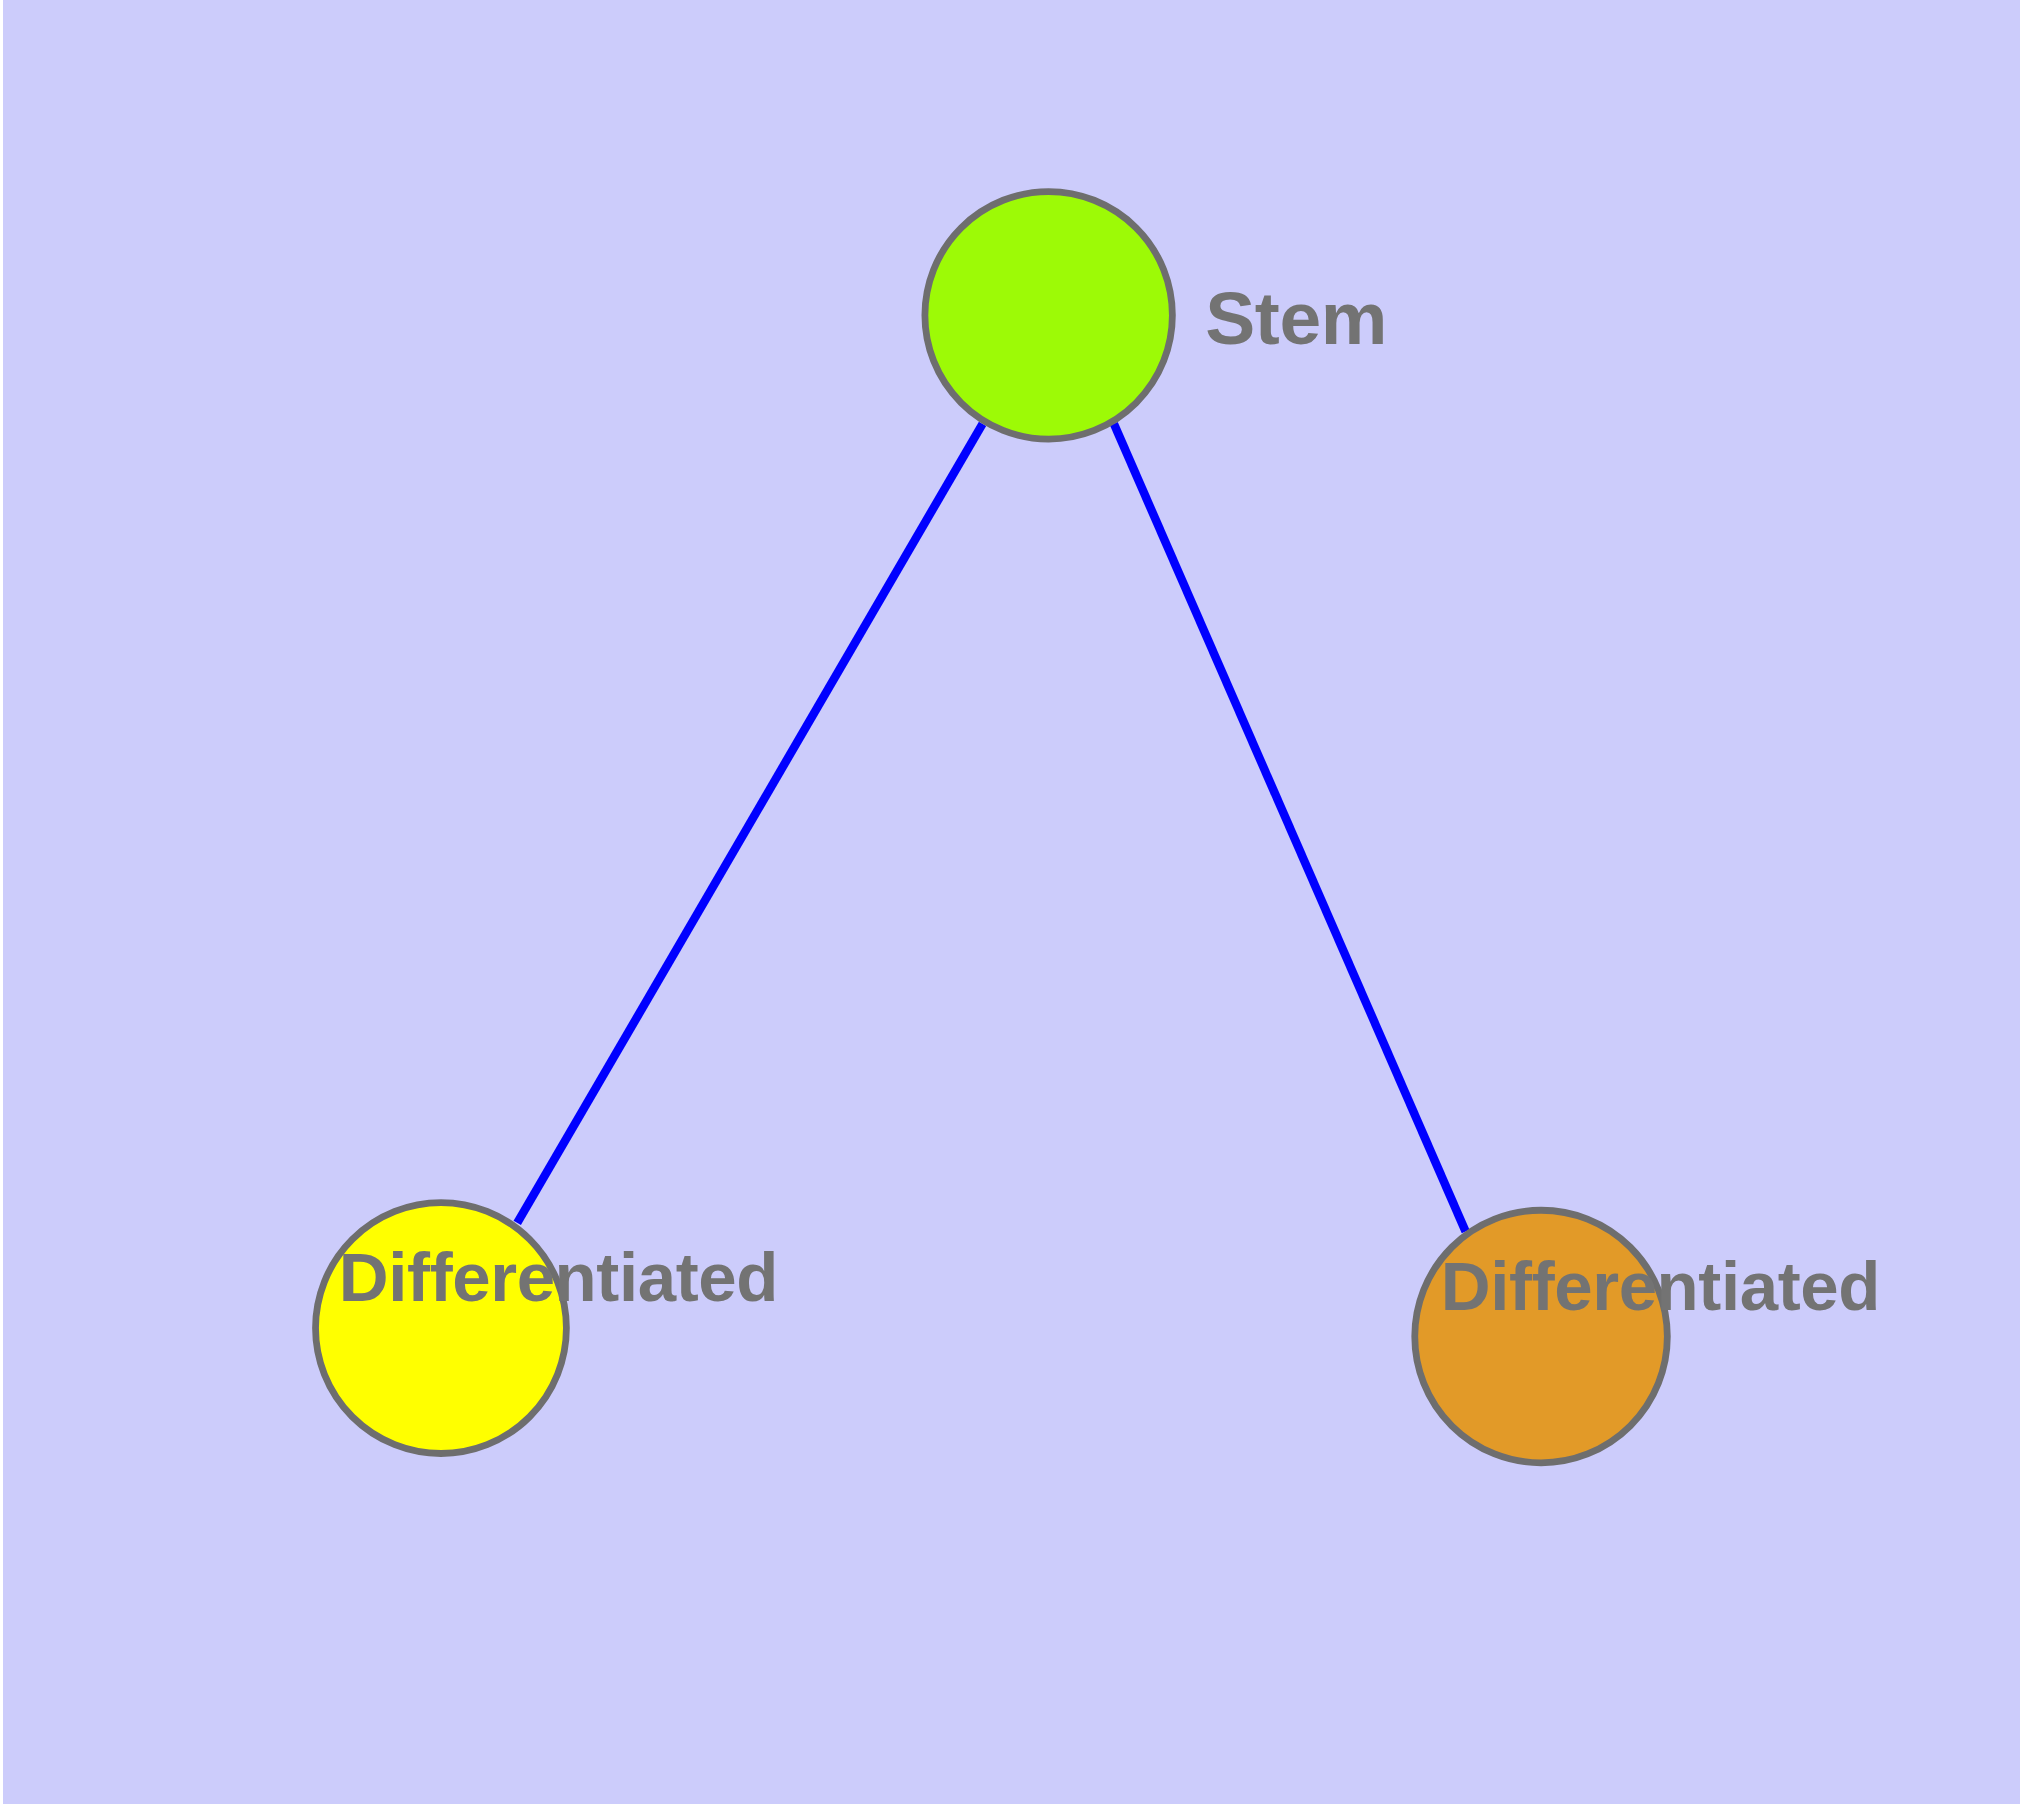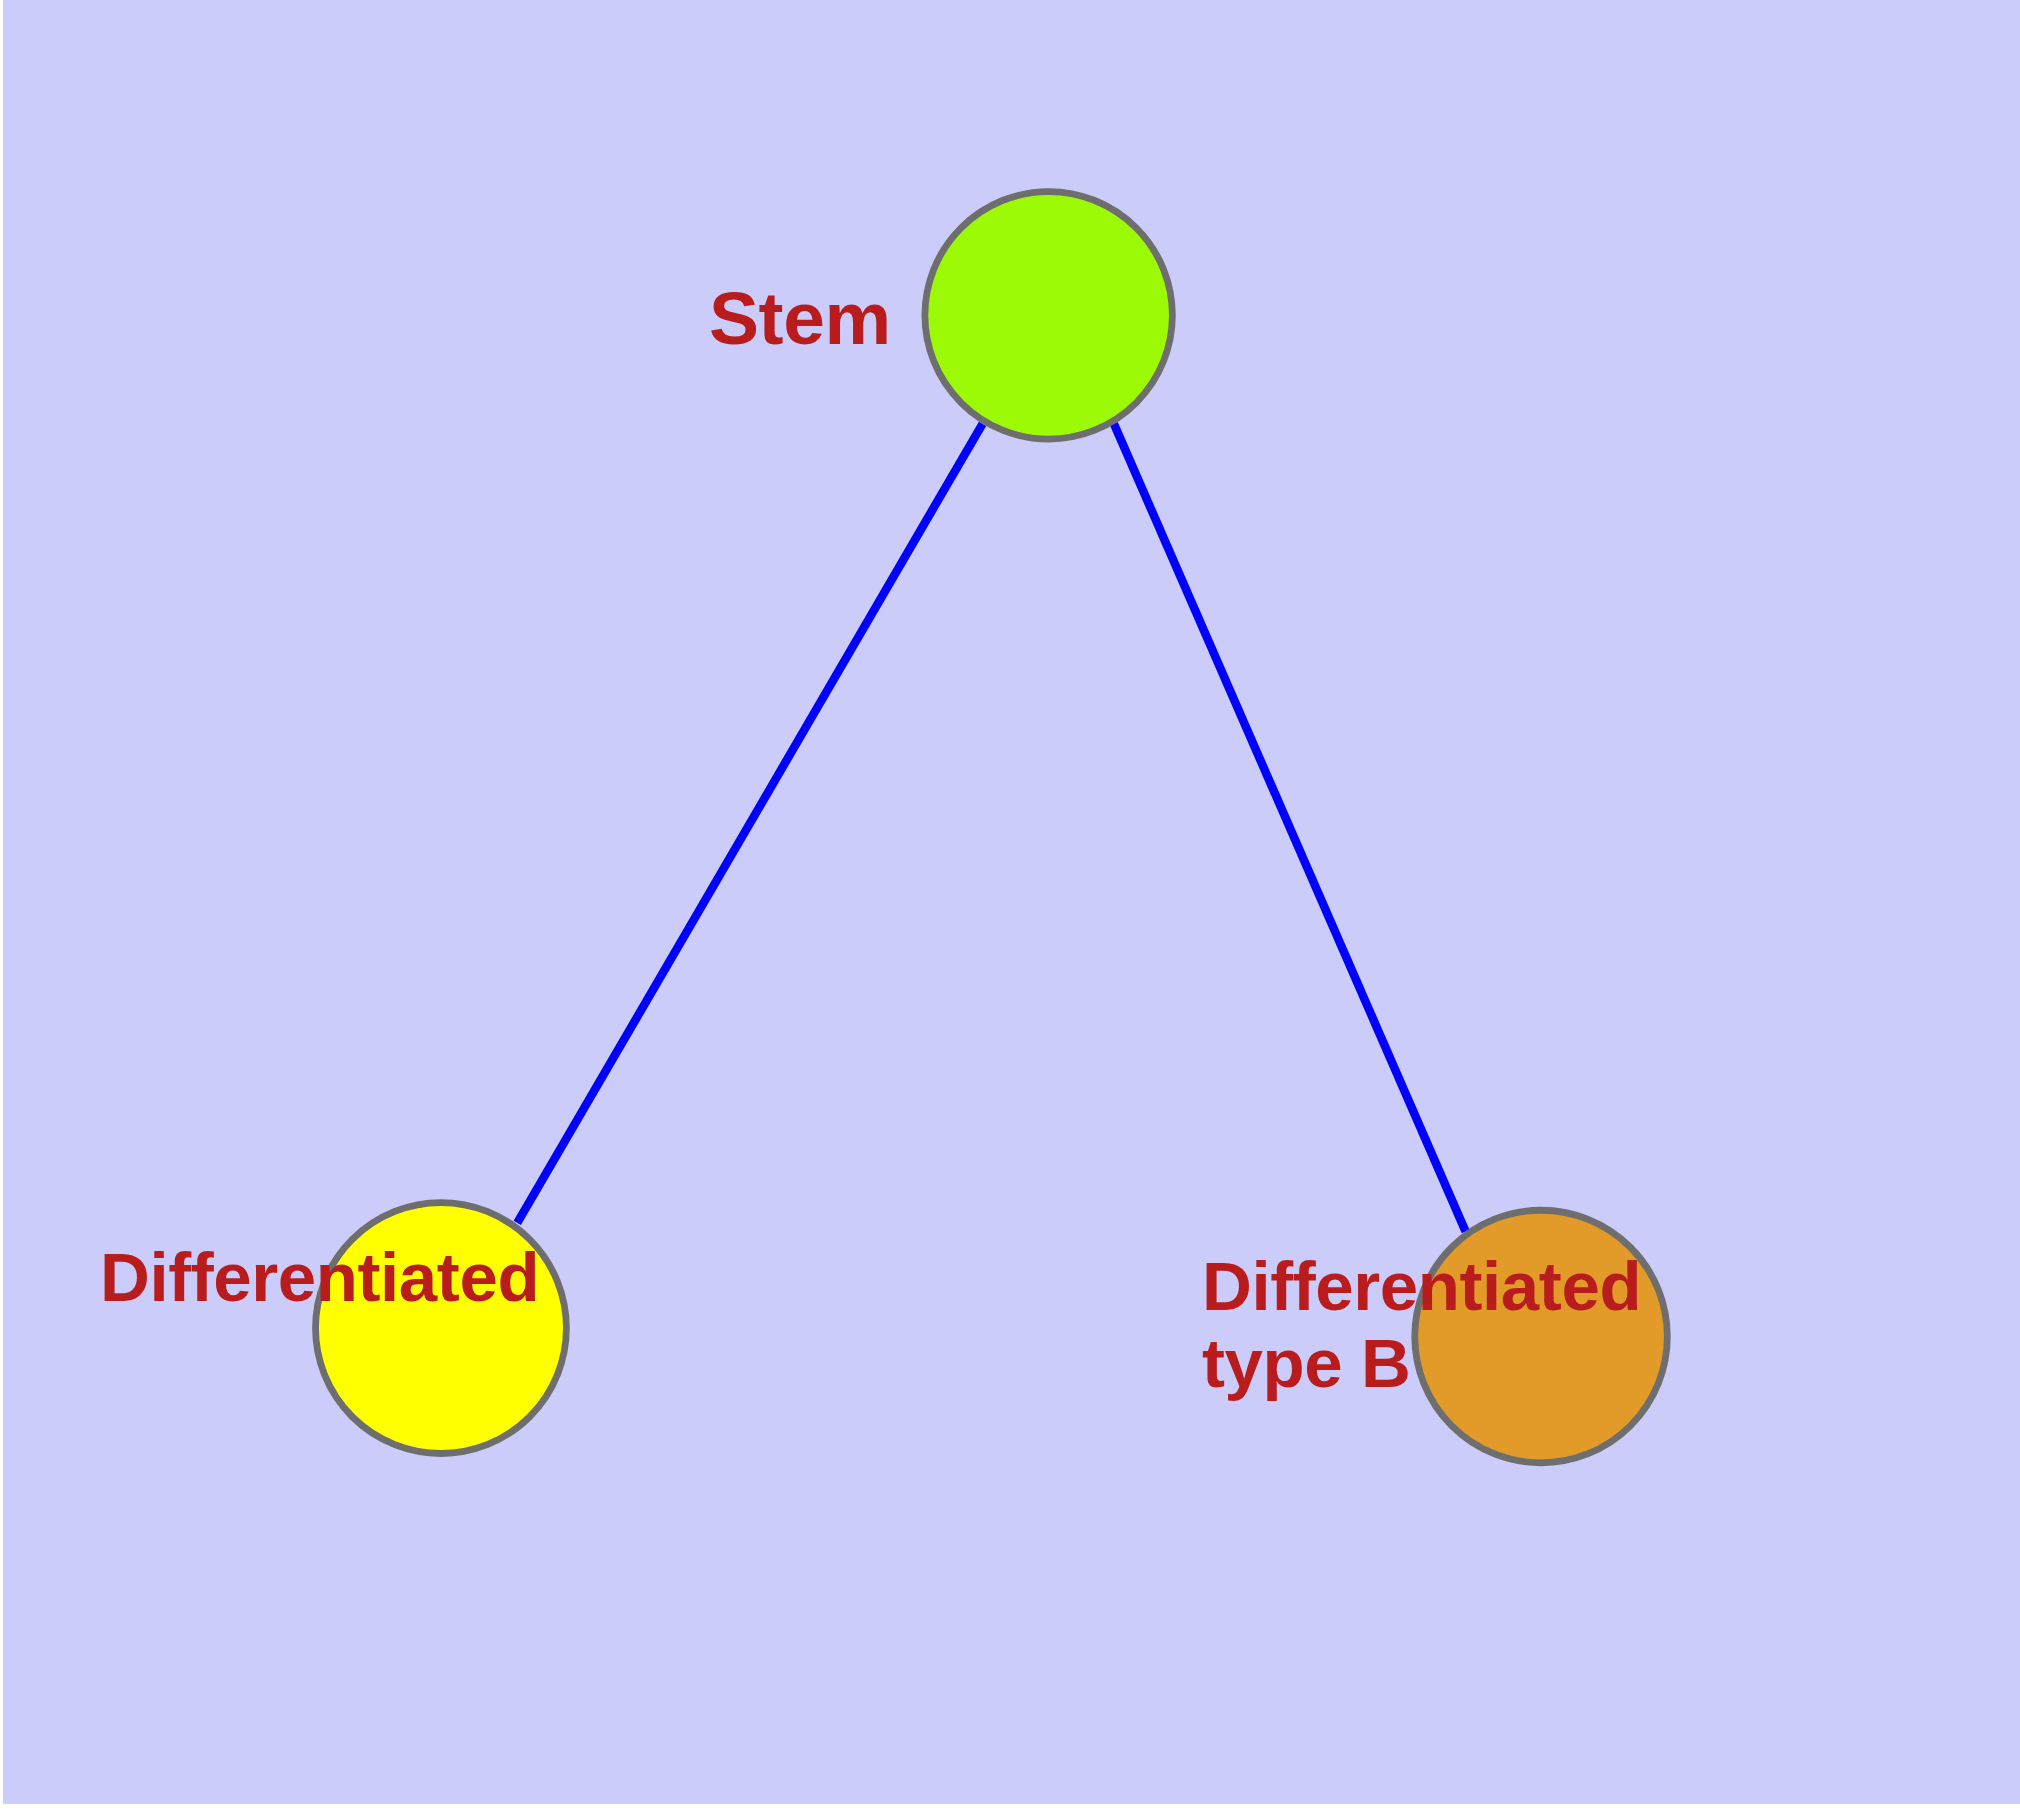--- a/index.html
+++ b/index.html
@@ -25,23 +25,23 @@
   }
   svg#graph {
     position: absolute;
     left: 0;
     top: 0;
     width: 2021px;
     height: 1812px;
   }
   .node-label {
     position: absolute;
-    color: #b91c1c;
+    color: #737373;
     font-weight: bold;
-    text-align: left;
+    text-align: right;
     line-height: 1.12;
     white-space: nowrap;
     pointer-events: none;
     letter-spacing: -0.4px;
   }
   .label-stem {
     font-size: 75px;
     left: 709px;
     top: 276px;
     width: 678px;
@@ -83,17 +83,16 @@
   <div class="node-label label-stem">
     <span>Stem</span>
   </div>
 
   <div class="node-label label-a">
     <span>Differentiated</span><br>
   </div>
 
   <div class="node-label label-b">
     <span>Differentiated</span><br>
-    <span>type B</span>
   </div>
 
 </div>
 
 
 </body></html>

